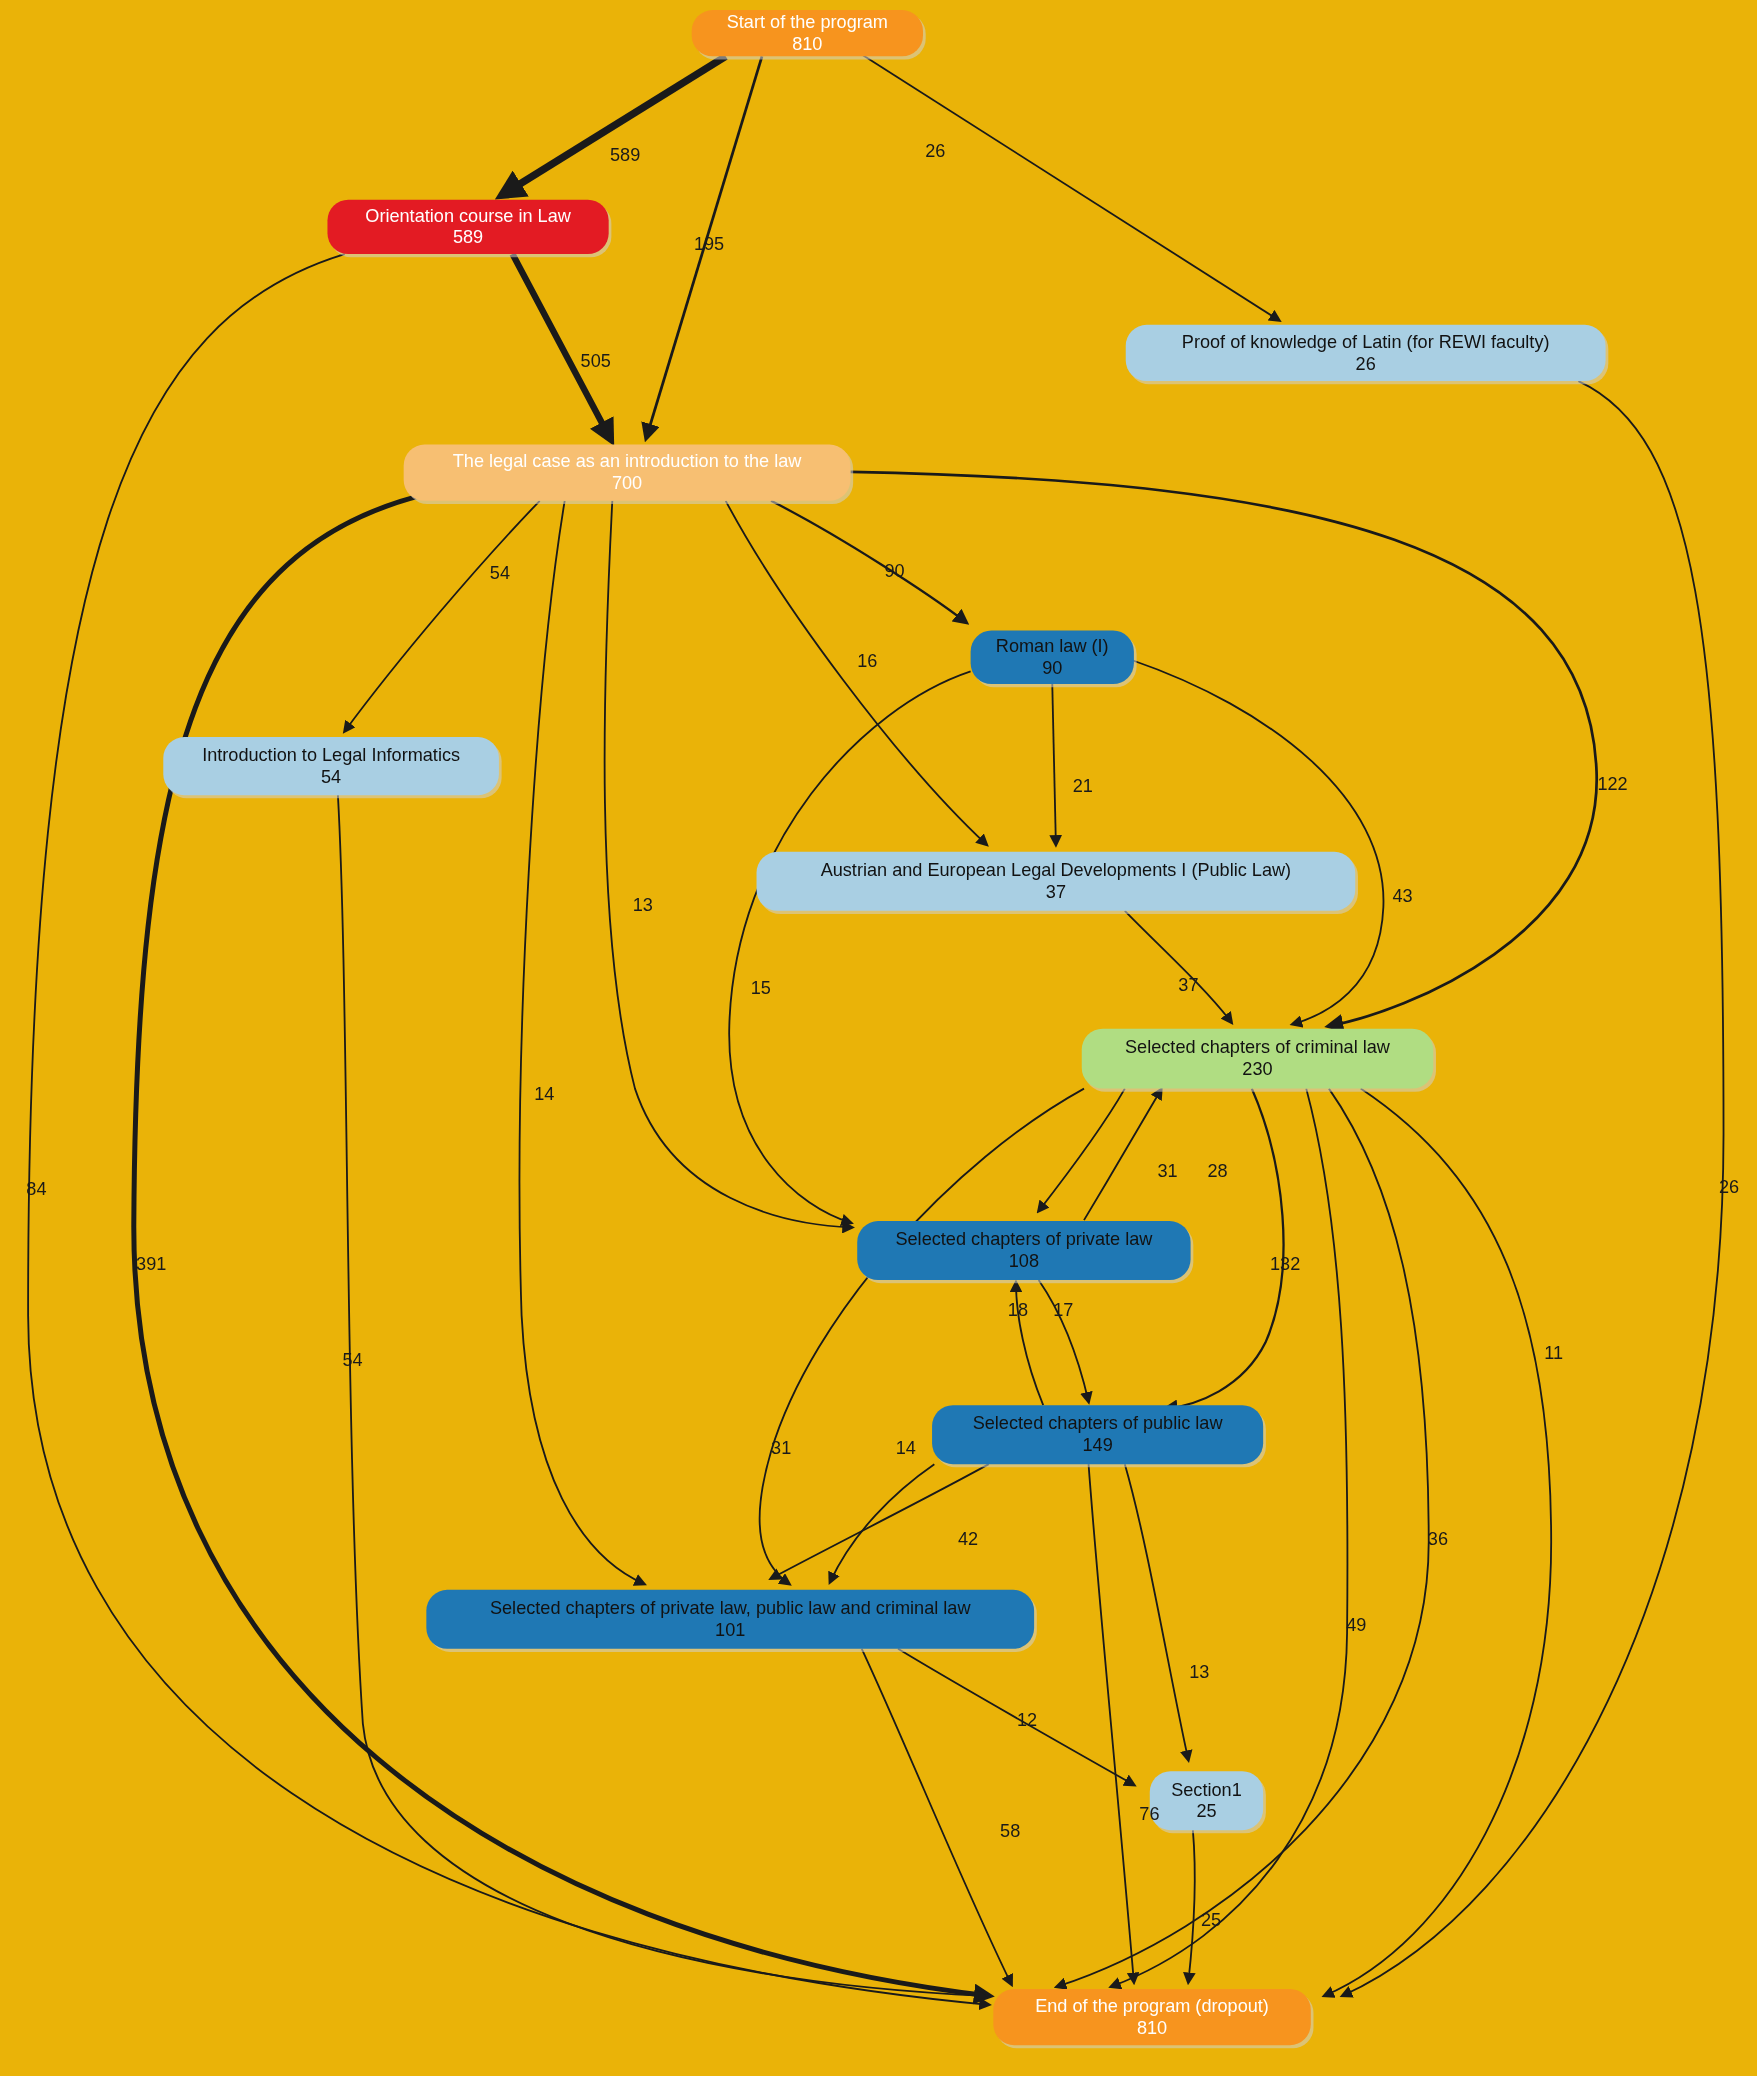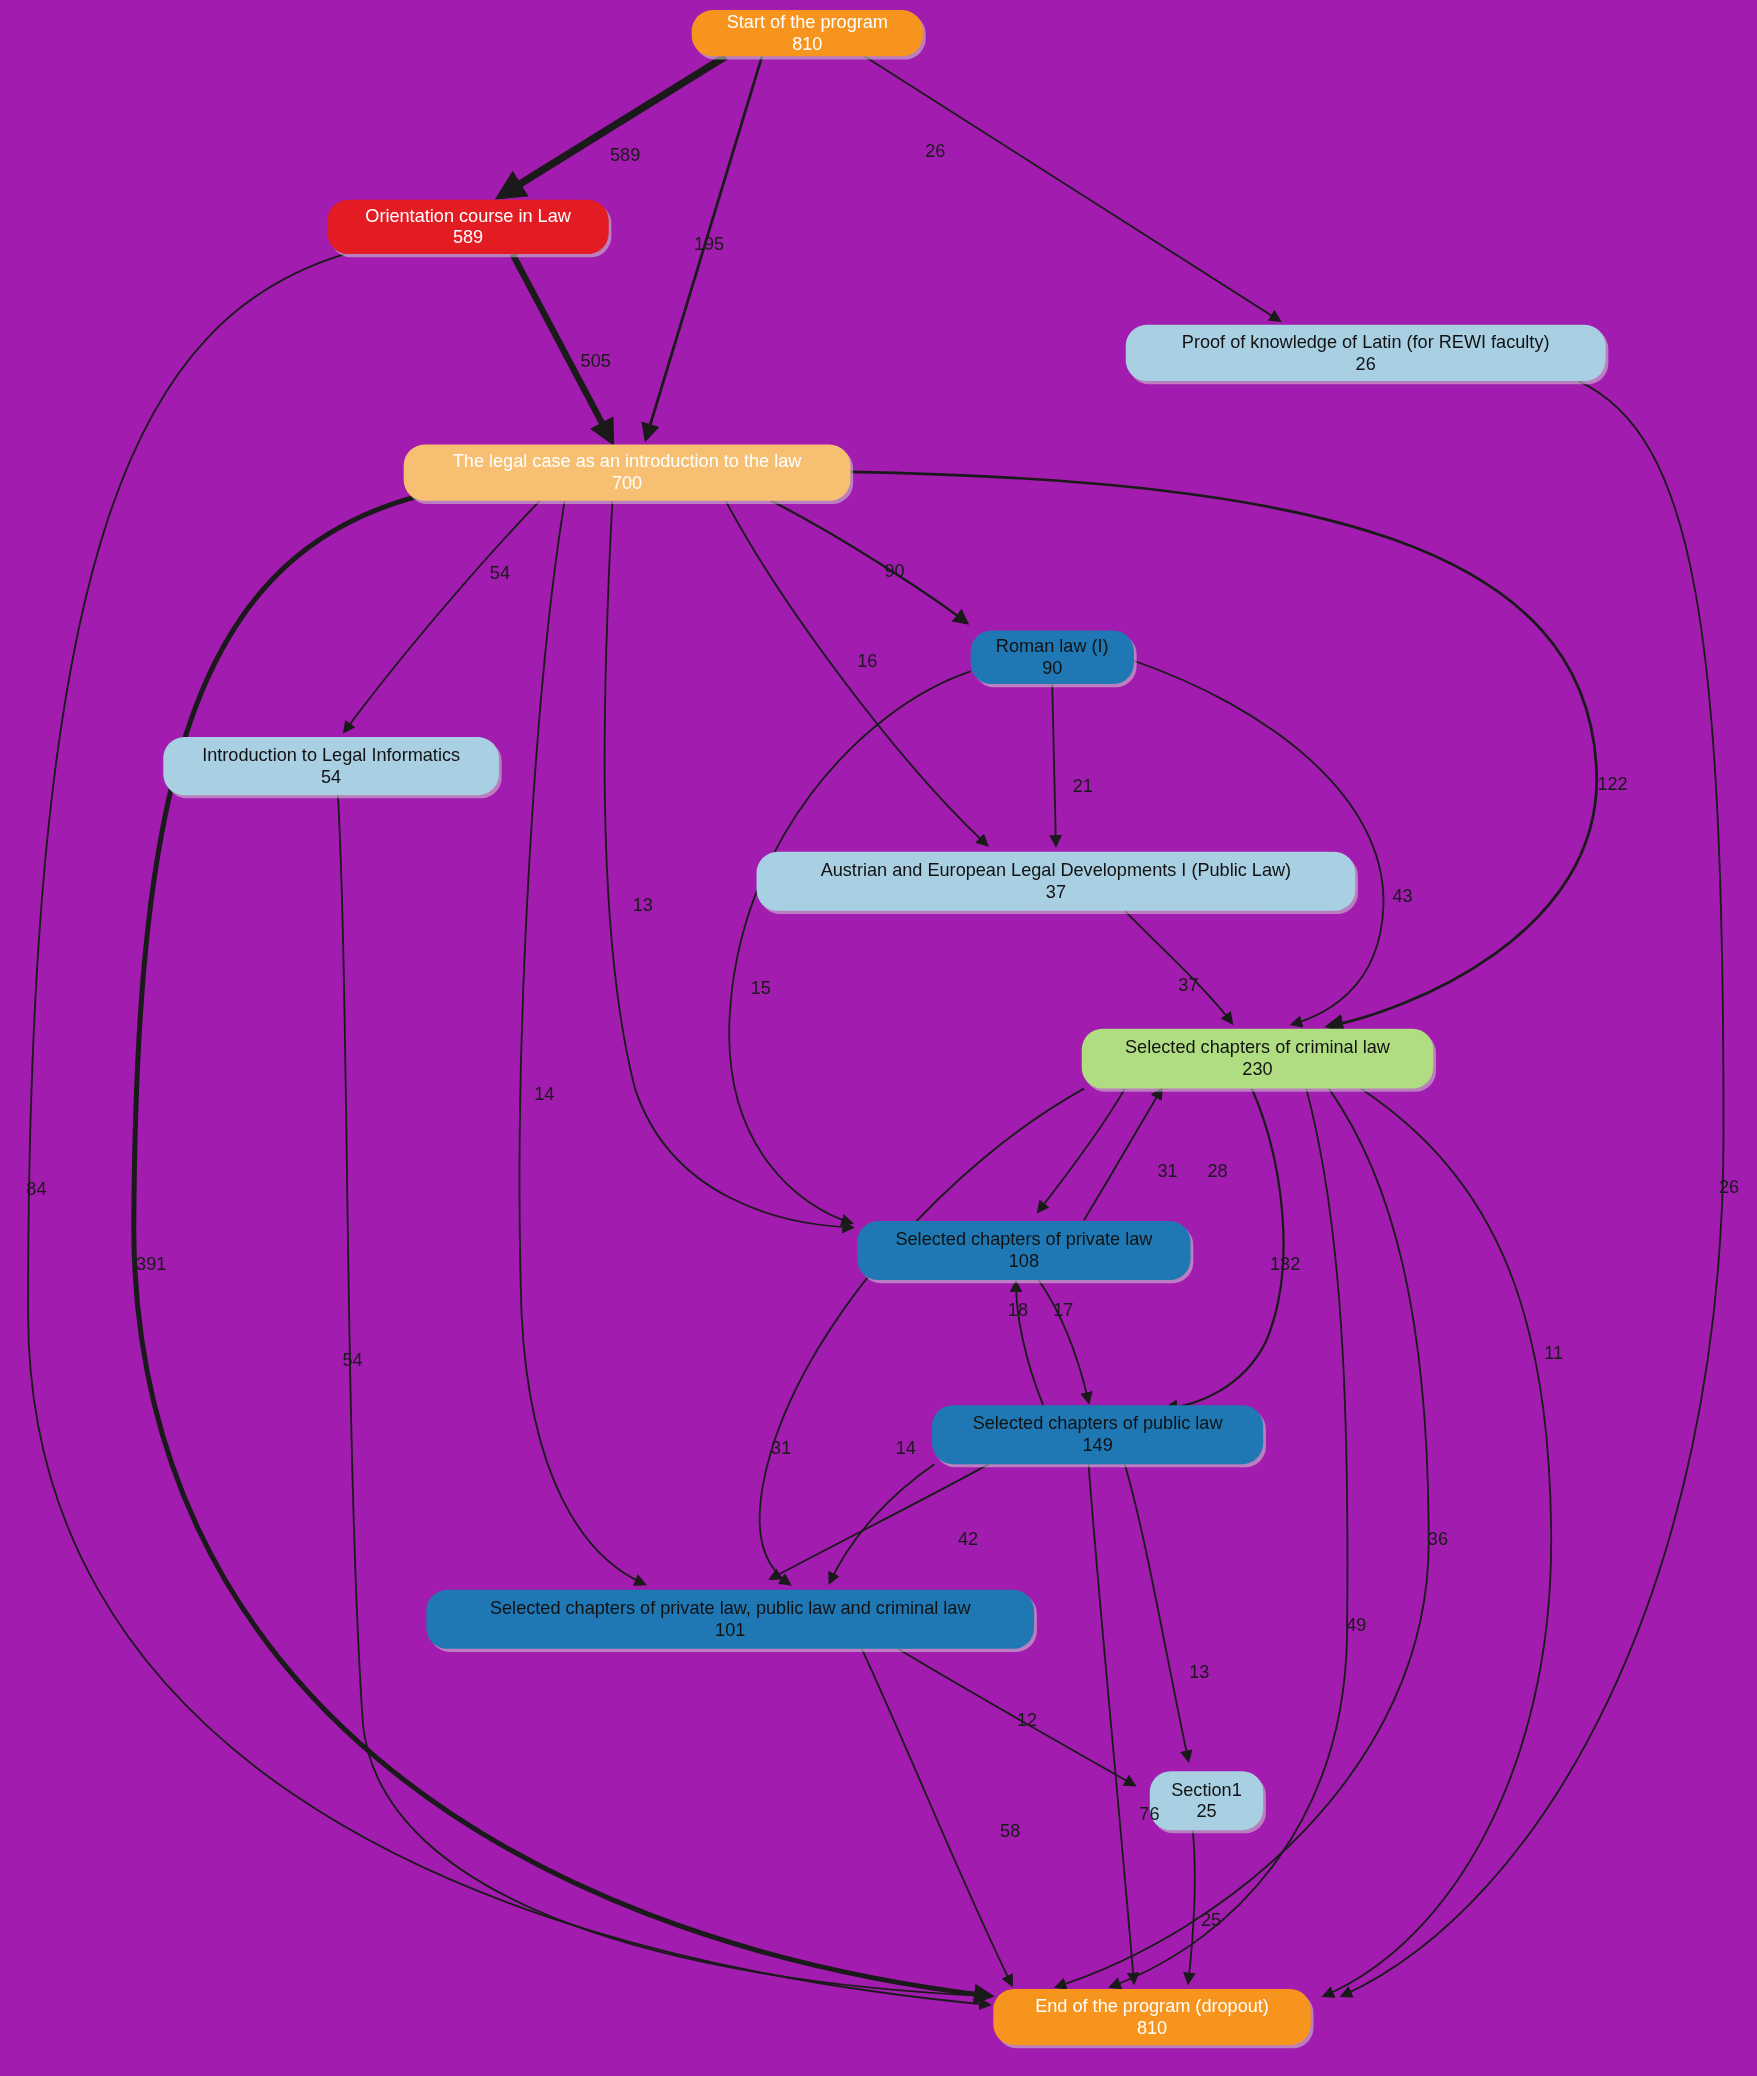--- a/index.html
+++ b/index.html
@@ -1,18 +1,18 @@
 <!DOCTYPE html>
 <html style="font-size:7.3px"><head>
 <meta charset="utf-8">
 <title>Process Map</title>
 <style>
   html,body{margin:0;padding:0;background:#ffffff;}
   body{font-family:"Liberation Sans", sans-serif;}
-  #canvas-wrap{position:relative;width:1758px;height:2077px;background:#a21caf;overflow:hidden;}
+  #canvas-wrap{position:relative;width:1758px;height:2077px;background:#eab308;overflow:hidden;}
   svg#graph{position:absolute;left:0;top:0;width:1758px;height:2077px;}
   .edge-path{fill:none;stroke:#1a1a1a;}
   .edge-label{font-family:"Liberation Sans", sans-serif;font-size:40px;fill:#1a1a1a;dominant-baseline:middle;}
   .node-rect{stroke:none;}
   .node-shadow{fill:#cfcfcf;opacity:.55;}
   .node-title{font-family:"Liberation Sans", sans-serif;font-size:40px;text-anchor:middle;dominant-baseline:middle;}
   .node-count{font-family:"Liberation Sans", sans-serif;font-size:40px;text-anchor:middle;dominant-baseline:middle;}
   .t-light{fill:#ffffff;}
   .t-dark{fill:#121212;}
 </style>

